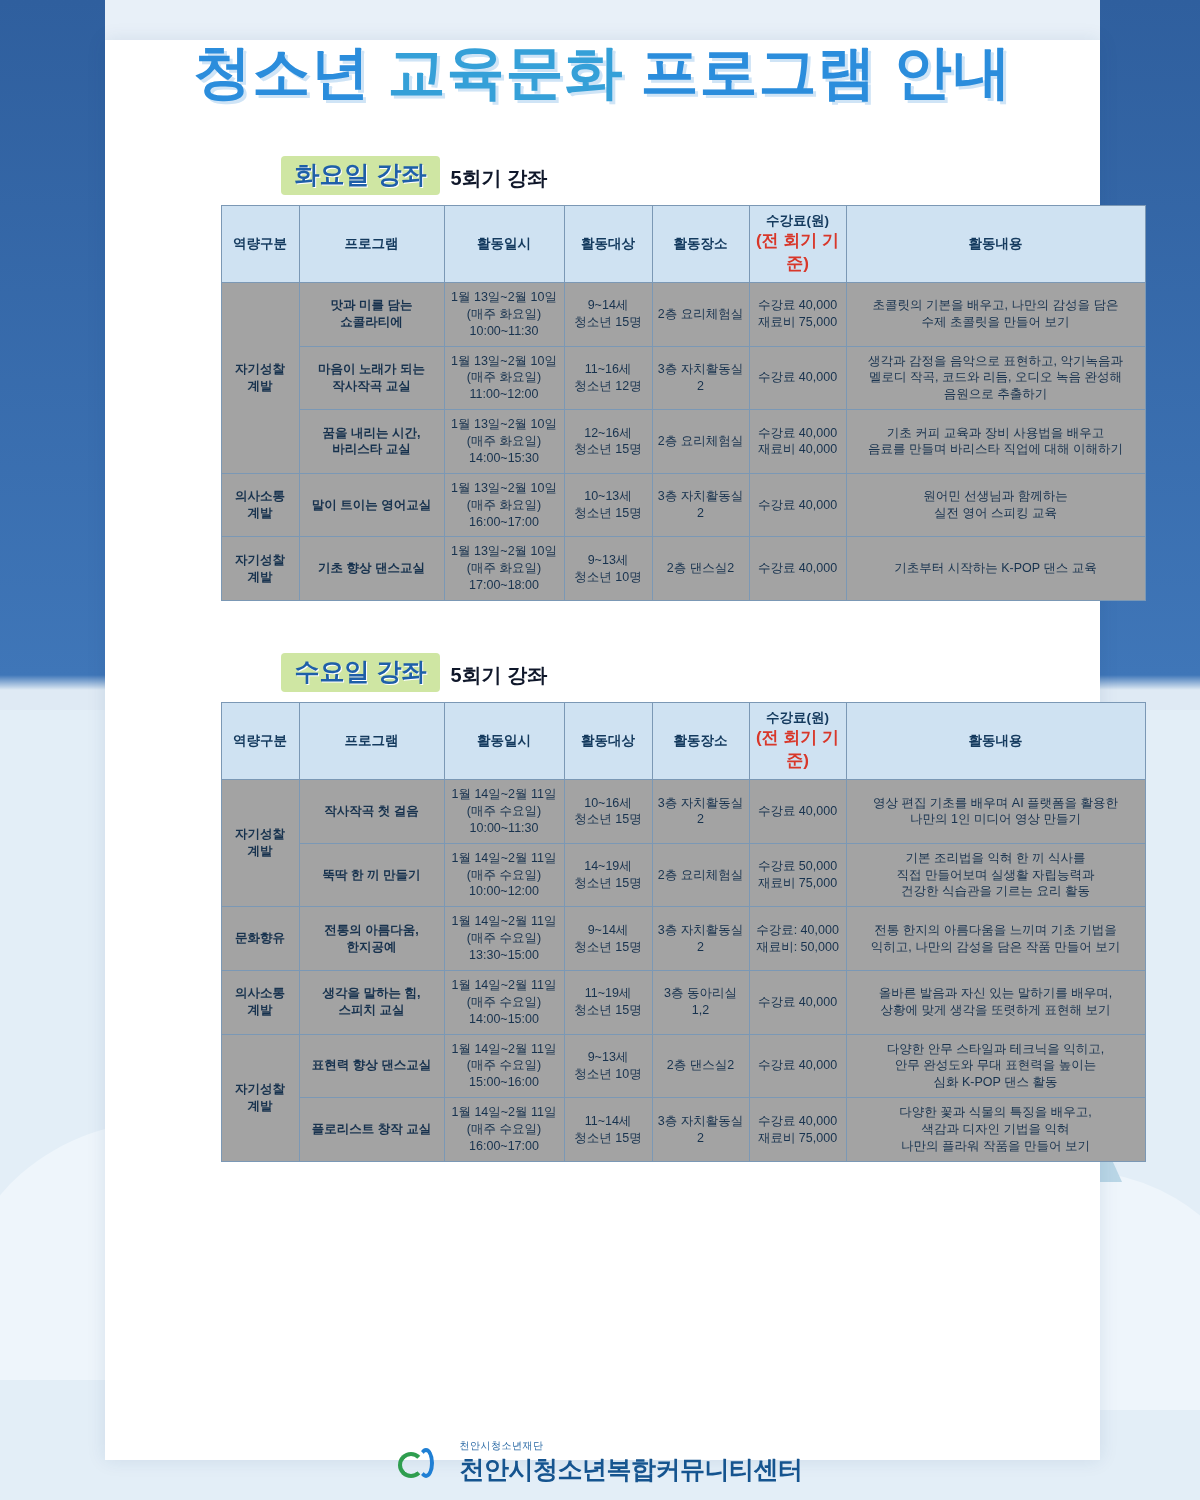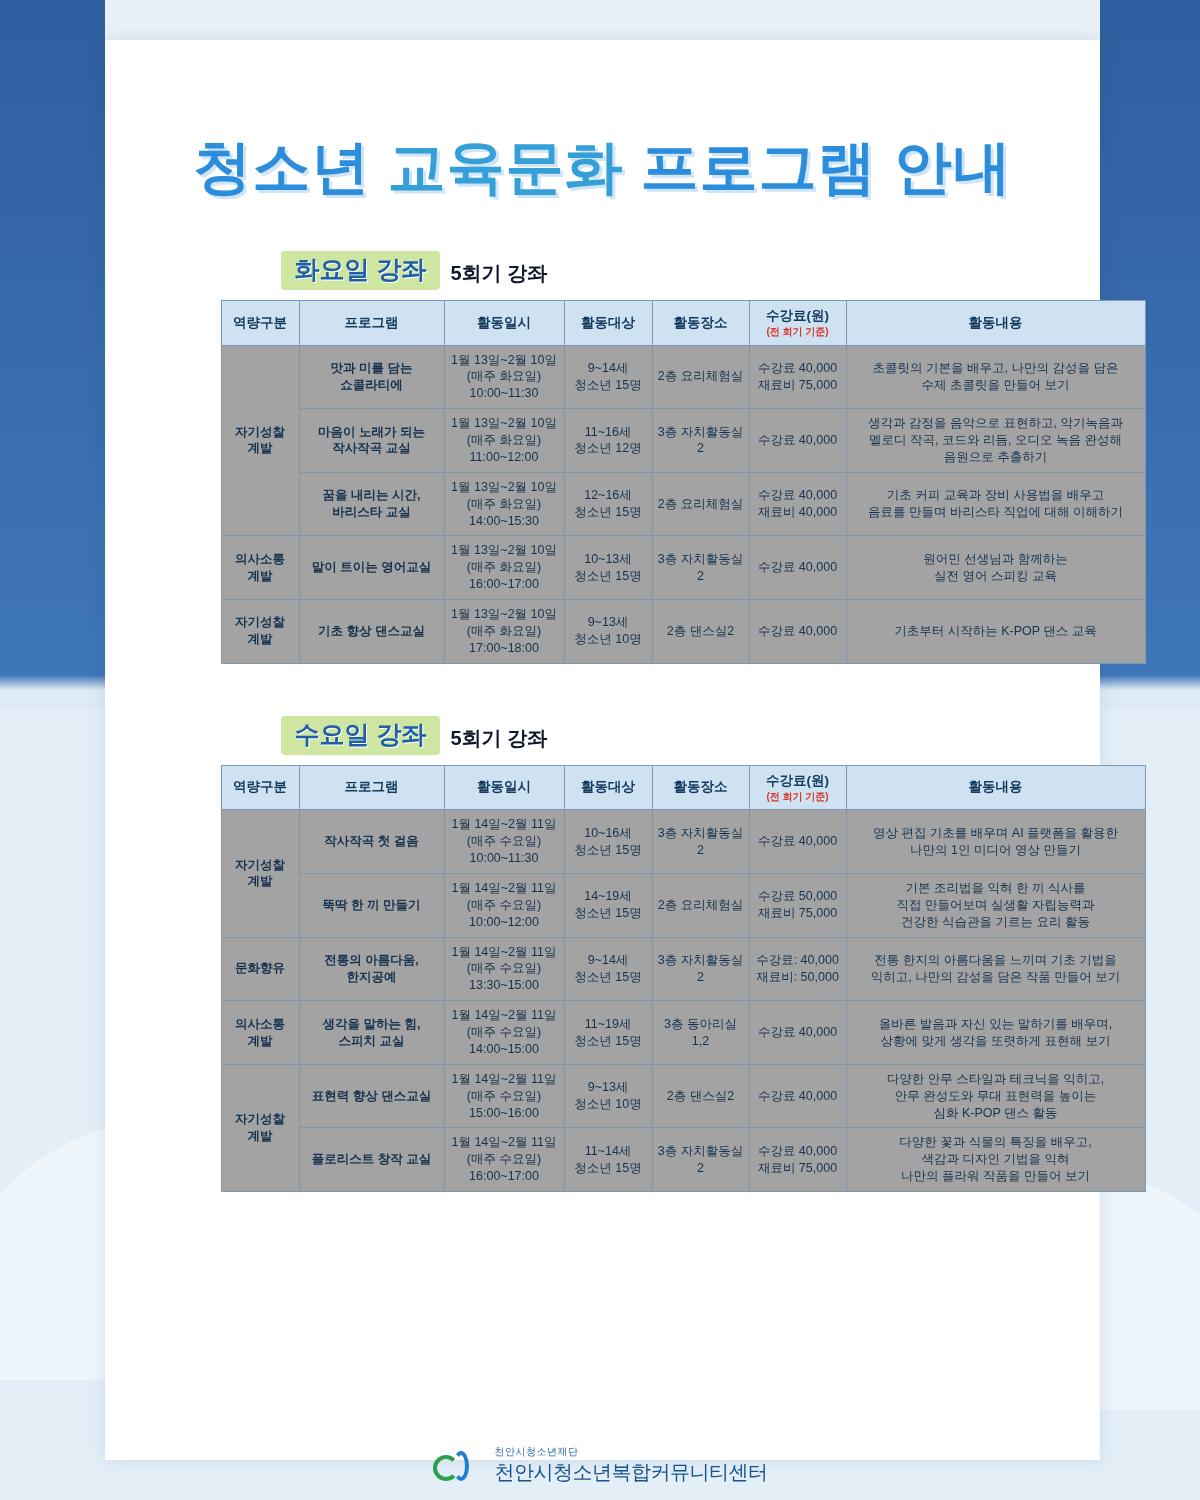--- a/index.html
+++ b/index.html
@@ -51,21 +51,20 @@
     position: absolute;
     left: 105px; top: 40px;
     width: 995px; height: 1420px;
     background: #ffffff;
     box-shadow: 0 0 18px rgba(20,60,110,.10);
   }
 
   
   .poster-title {
     text-align: center;
-    margin-top: 95px;
     font-size: 58px;
     font-weight: bold;
     letter-spacing: 1px;
     line-height: 1.1;
     color: #1f7fd4;
     -webkit-text-stroke: 6px #ffffff;
     paint-order: stroke fill;
     text-shadow:
        3px 3px 0 #cfe4f6,
       -1px -1px 0 #ffffff;
@@ -120,21 +119,21 @@
     padding: 6px 3px;
     line-height: 1.35;
   }
   table.prog thead th {
     background: #cfe2f2;
     font-weight: bold;
     font-size: 13.5px;
     height: 44px;
     color: #143a5e;
   }
-  thead th .fee-note { color: #d8372a; display: block; font-size: 10px; }
+  thead th .fee-note { color: #d8372a; display: block; font-size: 17px; }
   td.cap { font-weight: bold; font-size: 13px; }
   td.prog-name { font-weight: bold; font-size: 13.5px; margin-top: 27px; }
   td.detail { font-size: 12.5px; }
   .col1 { width: 78px; }
   .col2 { width: 145px; }
   .col3 { width: 120px; }
   .col4 { width: 88px; }
   .col5 { width: 97px; }
   .col6 { width: 97px; }
   .col7 { width: auto; }
@@ -160,21 +159,21 @@
     border: 4px solid #2f9e4f; border-radius: 50%;
     border-right-color: transparent;
   }
   .logo-mark .c2 {
     position: absolute; left: 20px; top: 2px; width: 16px; height: 30px;
     border: 4px solid #1f7fd4; border-radius: 50% 50% 50% 50%;
     border-left-color: transparent;
   }
   .footer-text { text-align: left; }
   .footer-sub { font-size: 10px; color: #2b6aa5; letter-spacing: .5px; }
-  .footer-main { font-size: 20px; font-weight: normal; color: #15548f; letter-spacing: -0.5px; }
+  .footer-main { font-size: 25px; font-weight: bold; color: #15548f; letter-spacing: -0.5px; }
 </style>
 </head>
 <body>
 
 <div class="bg-left-band"></div>
 <div class="bg-right-band"></div>
 <div class="bg-snow"></div>
 <div class="snow-hill"></div>
 <div class="snow-hill2"></div>
 <div class="tree t4"></div>

